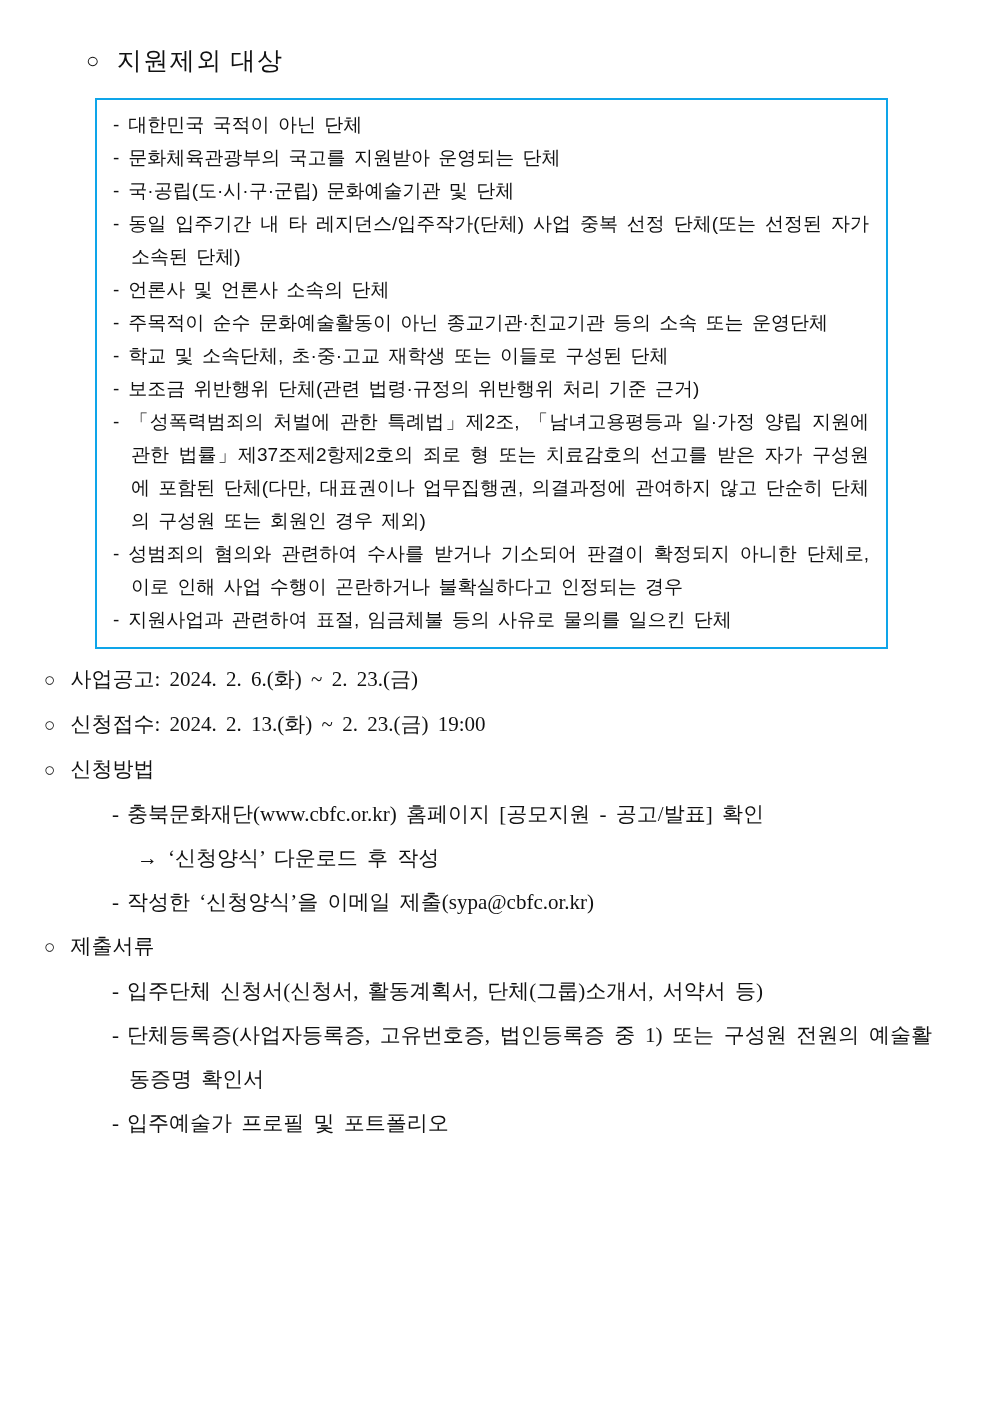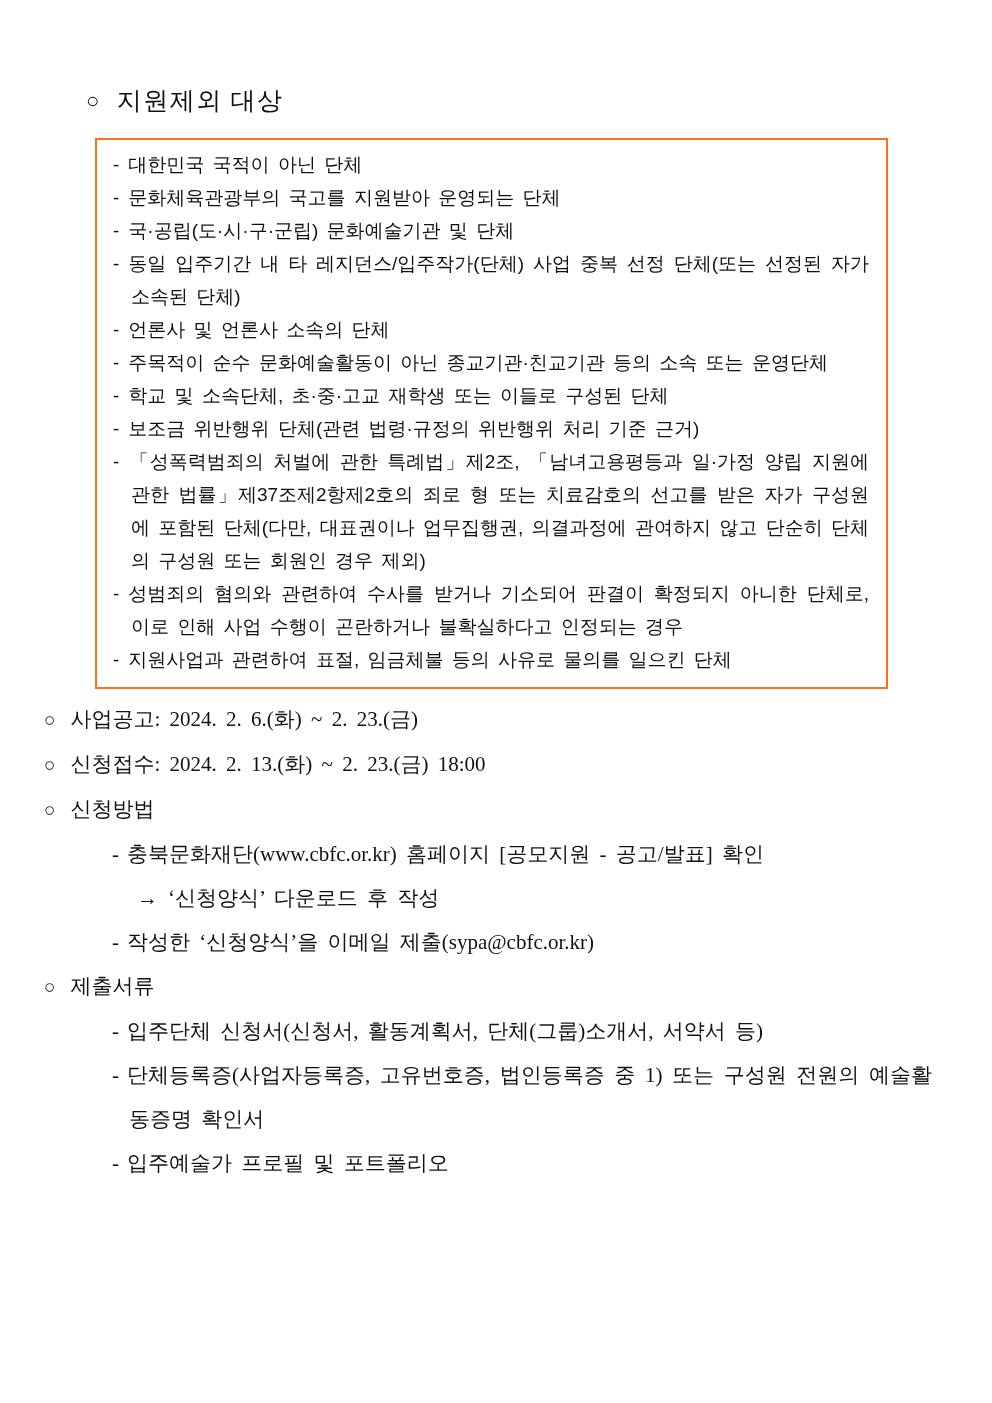--- a/index.html
+++ b/index.html
@@ -13,41 +13,41 @@
     position: relative;
     overflow: hidden;
     color: #111111;
     font-family: "Liberation Serif", serif;
     -webkit-font-smoothing: antialiased;
   }
   .page {
     box-sizing: border-box;
     width: 992px;
     height: 1139px;
-    padding-top: 84px;
+    padding-top: 44px;
   }
 
   
   .sec1-title {
     margin: 0 0 0 86px;
     font-size: 25px;
     letter-spacing: 1.5px;
     white-space: nowrap;
   }
   .sec1-title .mk {
     font-size: 22px;
     margin-right: 16px;
     position: relative;
     top: -1px;
   }
   .exclusion-box {
     box-sizing: border-box;
     margin: 21px 0 0 95px;
     width: 793px;
-    border: 2px solid #f97316;
+    border: 2px solid #0ea5e9;
     padding: 8px 17px 11px 16px;
   }
   .exclusion-box ul {
     list-style: none;
     margin: 0;
     padding: 0;
     font-family: "Liberation Sans", sans-serif;
     font-size: 19px;
     line-height: 33px;
     text-align: justify;
@@ -131,21 +131,21 @@
       <li><span class="mk">-</span><span>보조금 위반행위 단체(관련 법령·규정의 위반행위 처리 기준 근거)</span></li>
       <li><span class="mk">-</span><span>「성폭력범죄의 처벌에 관한 특례법」제2조, 「남녀고용평등과 일·가정 양립 지원에 관한 법률」제37조제2항제2호의 죄로 형 또는 치료감호의 선고를 받은 자가 구성원에 포함된 단체(다만, 대표권이나 업무집행권, 의결과정에 관여하지 않고 단순히 단체의 구성원 또는 회원인 경우 제외)</span></li>
       <li><span class="mk">-</span><span>성범죄의 혐의와 관련하여 수사를 받거나 기소되어 판결이 확정되지 아니한 단체로, 이로 인해 사업 수행이 곤란하거나 불확실하다고 인정되는 경우</span></li>
       <li><span class="mk">-</span><span>지원사업과 관련하여 표절, 임금체불 등의 사유로 물의를 일으킨 단체</span></li>
     </ul>
   </div>
 
 
   <div class="rows">
     <div class="row circle"><span class="mk">○</span><span>사업공고: 2024. 2. 6.(화) ~ 2. 23.(금)</span></div>
-    <div class="row circle"><span class="mk">○</span><span>신청접수: 2024. 2. 13.(화) ~ 2. 23.(금) 18:00</span></div>
+    <div class="row circle"><span class="mk">○</span><span>신청접수: 2024. 2. 13.(화) ~ 2. 23.(금) 19:00</span></div>
     <div class="row circle"><span class="mk">○</span><span>신청방법</span></div>
     <div class="row dash"><span class="mk">-</span><span>충북문화재단(www.cbfc.or.kr) 홈페이지 [공모지원 - 공고/발표] 확인</span></div>
     <div class="row arrow"><span class="mk">→</span><span>‘신청양식’ 다운로드 후 작성</span></div>
     <div class="row dash"><span class="mk">-</span><span>작성한 ‘신청양식’을 이메일 제출(sypa@cbfc.or.kr)</span></div>
     <div class="row circle"><span class="mk">○</span><span>제출서류</span></div>
     <div class="row dash"><span class="mk">-</span><span>입주단체 신청서(신청서, 활동계획서, 단체(그룹)소개서, 서약서 등)</span></div>
     <div class="row dash"><span class="mk">-</span><span>단체등록증(사업자등록증, 고유번호증, 법인등록증 중 1) 또는 구성원 전원의 예술활동증명 확인서</span></div>
     <div class="row dash"><span class="mk">-</span><span>입주예술가 프로필 및 포트폴리오</span></div>
   </div>
 

